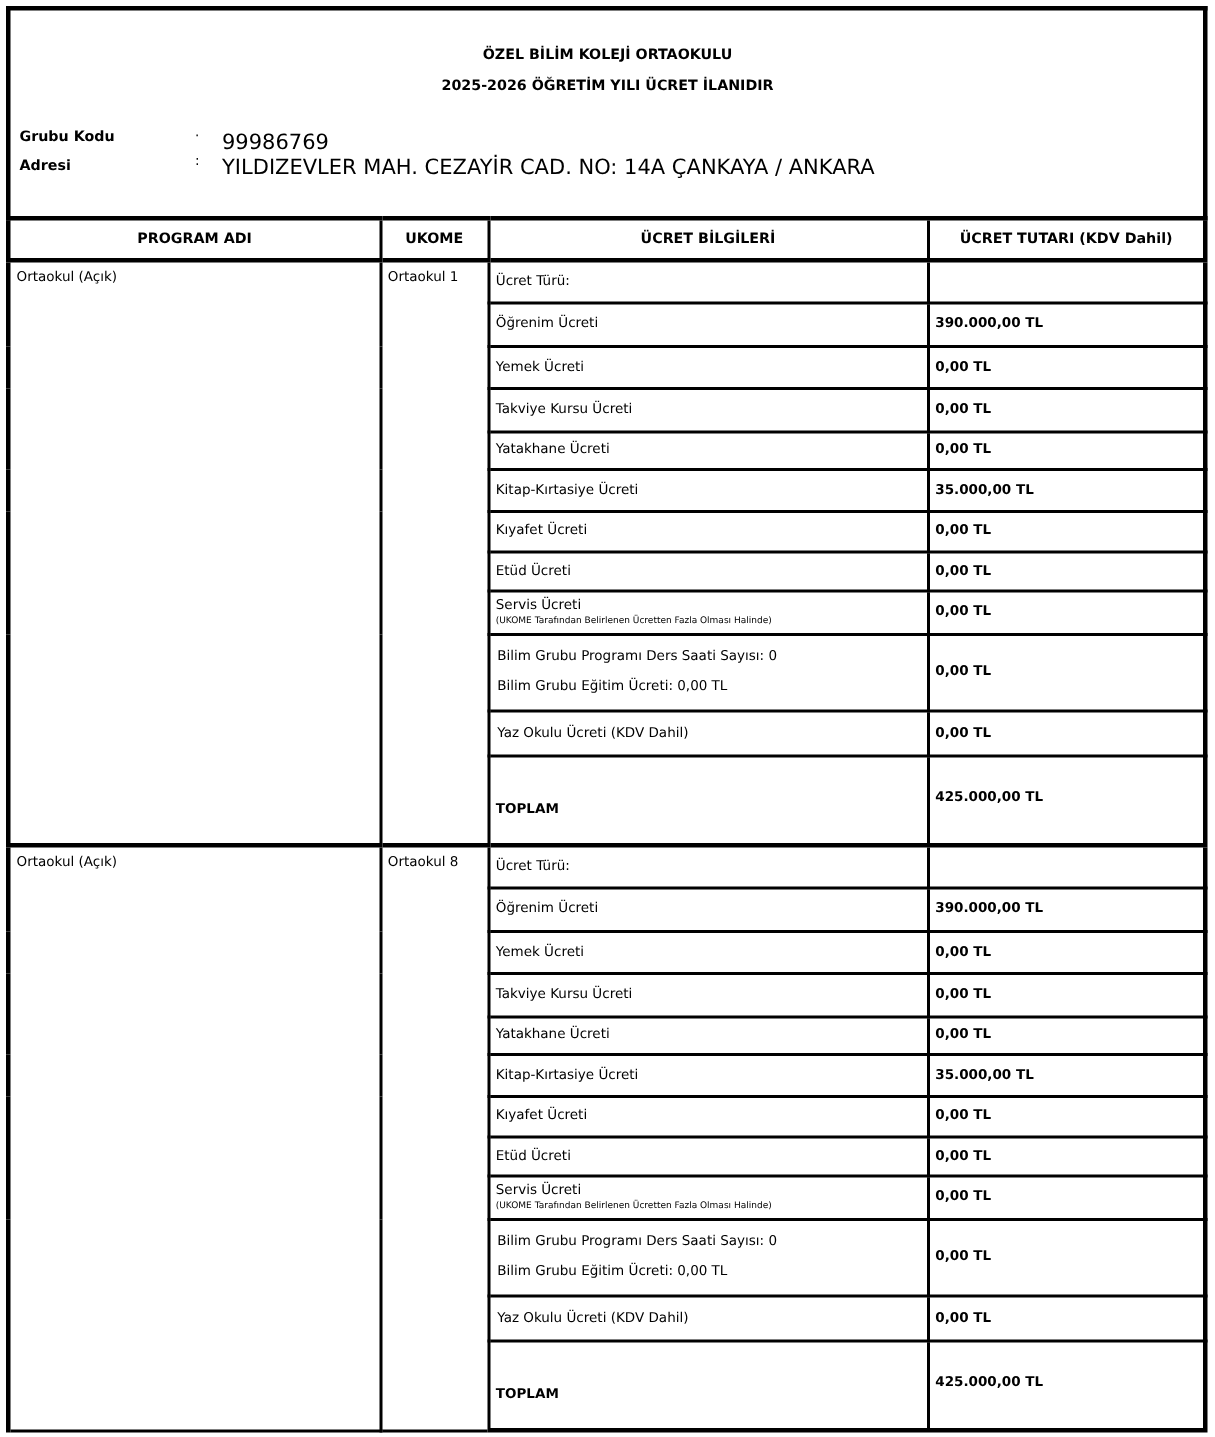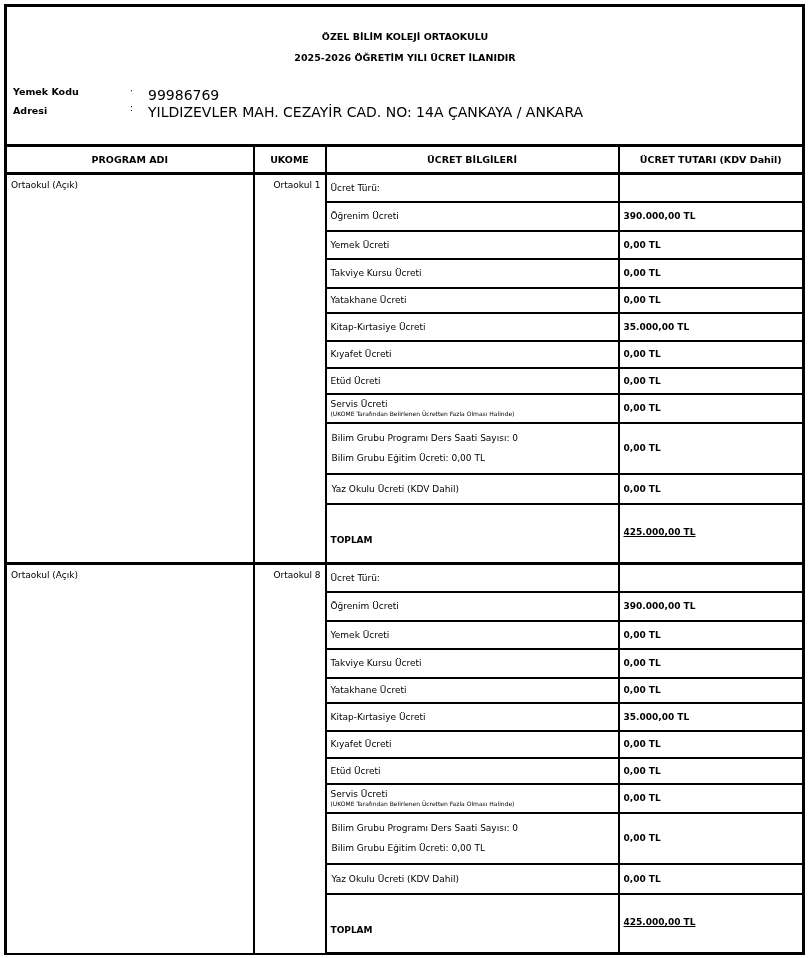--- a/index.html
+++ b/index.html
@@ -15,40 +15,40 @@
   .info-colon { position:absolute; left:130px; font-size:9px; }
   .info-value { position:absolute; left:148px; font-size:14px; }
 
   table.fees { position:absolute; left:4px; top:144px; border-collapse:collapse;
            table-layout:fixed; width:798px; }
   table.fees td, table.fees th { border:2px solid #000; padding:0 4px; font-size:9px;
            vertical-align:middle; overflow:hidden; }
   table.fees th { font-weight:bold; height:25px; font-size:9.5px; text-align:center; }
   table.fees tr.block-start td { border-top:3px solid #000; }
   table.fees td.prog, table.fees td.sinif { vertical-align:top; padding-top:5px; border-top:3px solid #000; }
-  table.fees td.sinif { text-align:right; }
+  table.fees td.sinif { text-align:left; }
   table.fees td.prog { padding-left:4px;margin-top:38px; }
   table.fees td.amt { text-align:left; font-weight:bold; padding-right:6px; }
   td.desc { text-align:left; padding-left:4px; }
   .sub-note { display:block; font-size:6px; margin-top:1px; }
   .bilim-line { display:block; padding-left:1px; }
   .bilim-line + .bilim-line { margin-top:10px; }
   td.total-label { font-weight:bold; vertical-align:bottom !important; padding-bottom:17px !important; }
-  td.total-amt { vertical-align:bottom !important; padding-bottom:25px !important;text-decoration:underline; }
+  td.total-amt { vertical-align:bottom !important; padding-bottom:25px !important; }
   table.fees tr.last td { border-bottom:3px solid #000; }
   table.fees { border-left:3px solid #000; border-right:3px solid #000;border-radius:13px; }
 </style>
 </head>
 <body>
 
 <div class="frame"></div>
 <div class="title1">ÖZEL BİLİM KOLEJİ ORTAOKULU</div>
 <div class="title2">2025-2026 ÖĞRETİM YILI ÜCRET İLANIDIR</div>
 
-<div class="info-label" style="top:86px">Yemek Kodu</div>
+<div class="info-label" style="top:86px">Grubu Kodu</div>
 <div class="info-colon" style="top:86px">·</div>
 <div class="info-value" style="top:87px">99986769</div>
 
 <div class="info-label" style="top:105px">Adresi</div>
 <div class="info-colon" style="top:103px">:</div>
 <div class="info-value" style="top:104px">YILDIZEVLER MAH. CEZAYİR CAD.  NO: 14A ÇANKAYA / ANKARA</div>
 
 <table class="fees">
   <colgroup>
     <col style="width:248px">

